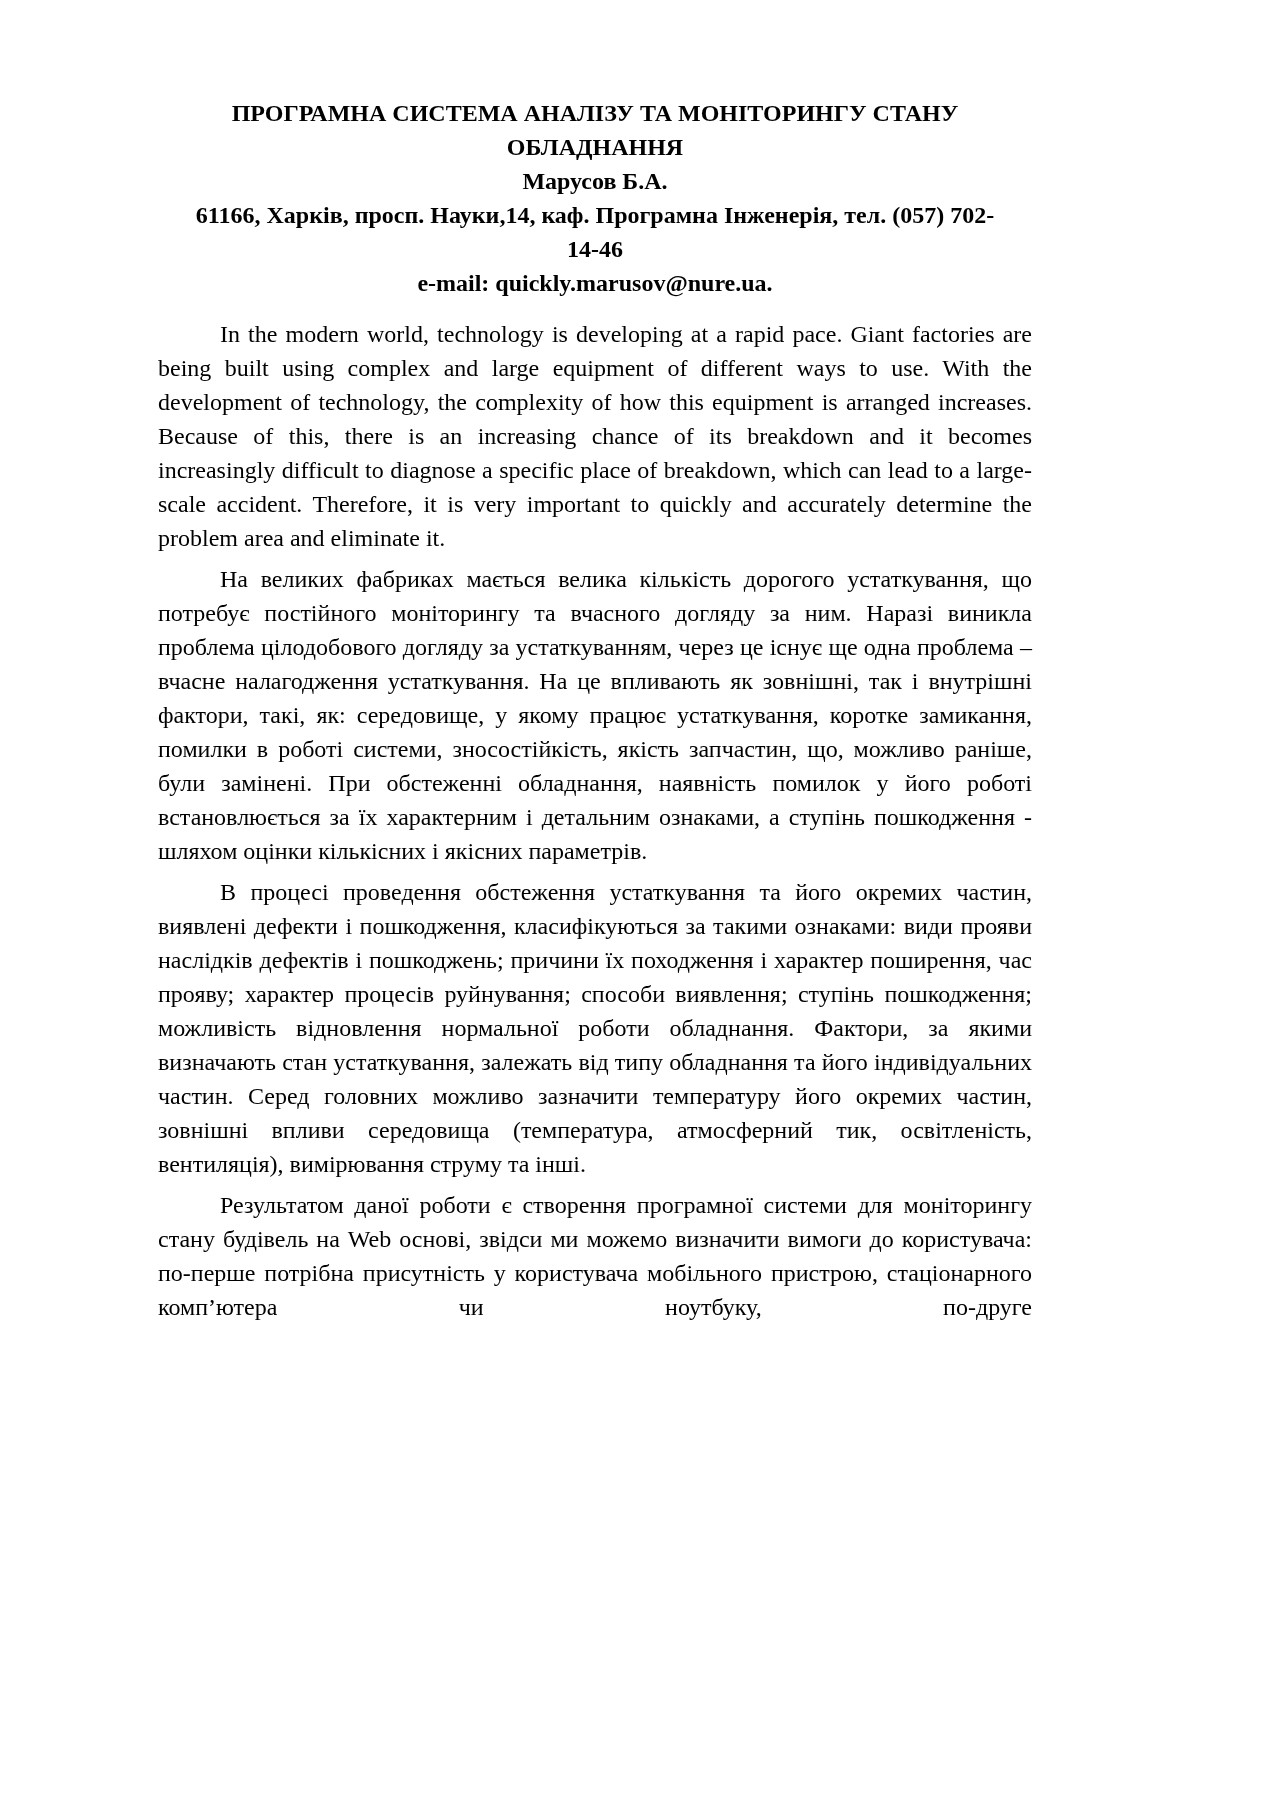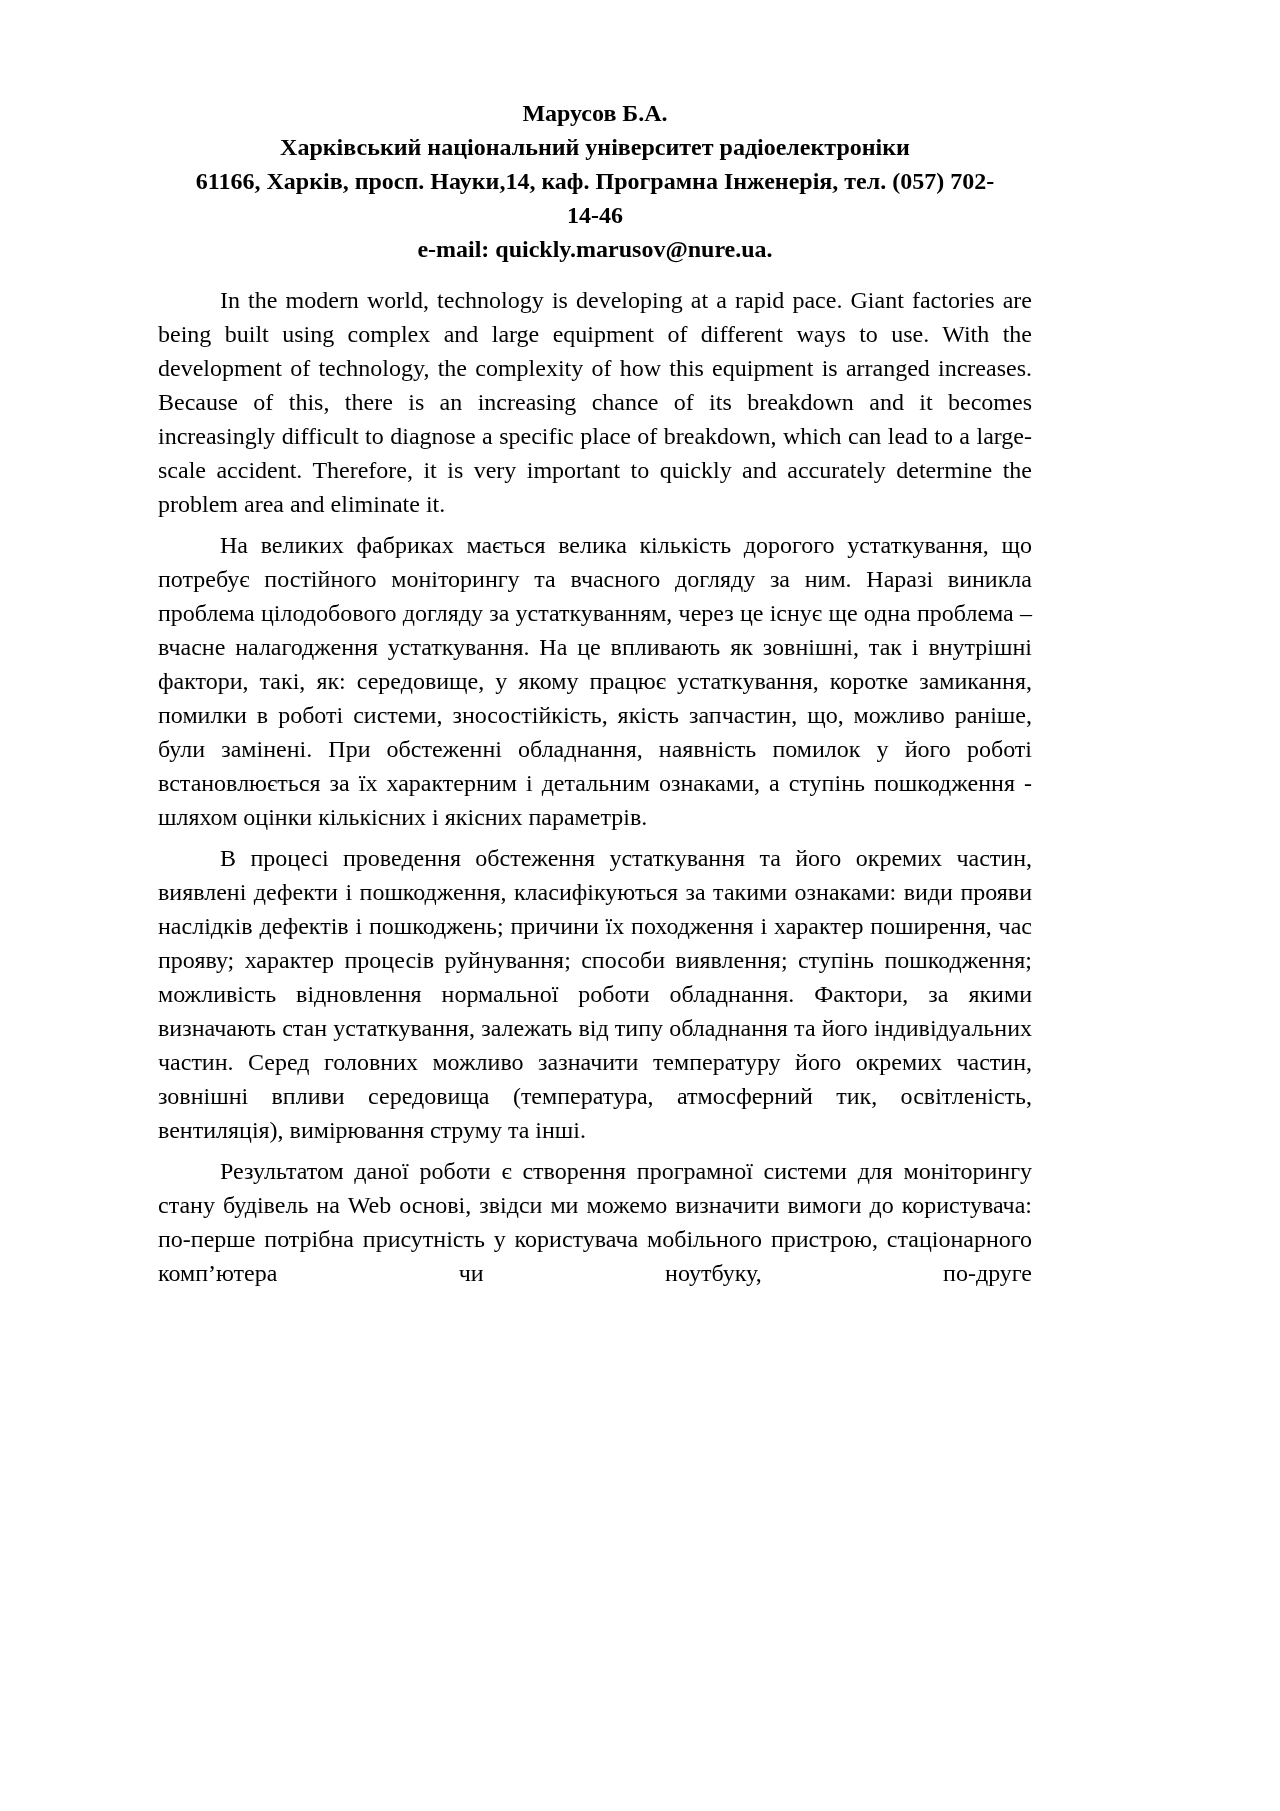--- a/index.html
+++ b/index.html
@@ -36,22 +36,22 @@
   .para-cut {
     text-align-last: justify;
   }
 </style>
 </head>
 <body>
 
 <div class="page">
 
   <div class="header-block">
+    <h1 class="paper-title">ПРОГРАМНА СИСТЕМА АНАЛІЗУ ТА МОНІТОРИНГУ СТАНУ ОБЛАДНАННЯ</h1>
     <p class="hline">Марусов Б.А.</p>
-    <p class="hline">Харківський національний університет радіоелектроніки</p>
     <p class="hline">61166,  Харків, просп. Науки,14, каф. Програмна Інженерія,  тел. (057) 702-</p>
     <p class="hline">14-46</p>
     <p class="hline">e-mail: quickly.marusov@nure.ua.</p>
   </div>
 
   <div class="content">
     <p class="para">In the modern world, technology is developing at a rapid pace. Giant factories are being built using complex and large equipment of different ways to use. With the development of technology, the complexity of how this equipment is arranged increases. Because of this, there is an increasing chance of its breakdown and it becomes increasingly difficult to diagnose a specific place of breakdown, which can lead to a large-scale accident. Therefore, it is very important to quickly and accurately determine the problem area and eliminate it.</p>
     <p class="para">На великих фабриках мається велика кількість дорогого устаткування, що потребує постійного моніторингу та вчасного догляду за ним. Наразі виникла проблема цілодобового догляду за устаткуванням, через це існує ще одна проблема – вчасне налагодження устаткування. На це впливають як зовнішні, так і внутрішні фактори, такі, як: середовище, у якому працює устаткування, коротке замикання, помилки в роботі системи, зносостійкість, якість запчастин, що, можливо раніше, були замінені. При обстеженні обладнання, наявність помилок у його роботі встановлюється за їх характерним і детальним ознаками, а ступінь пошкодження - шляхом оцінки кількісних і якісних параметрів.</p>
     <p class="para">В процесі проведення обстеження устаткування та його окремих частин, виявлені дефекти і пошкодження, класифікуються за такими ознаками: види прояви наслідків дефектів і пошкоджень; причини їх походження і характер поширення, час прояву; характер процесів руйнування; способи виявлення; ступінь пошкодження; можливість відновлення нормальної роботи обладнання. Фактори, за якими визначають стан устаткування, залежать від типу обладнання та його індивідуальних частин. Серед головних можливо зазначити температуру його окремих частин, зовнішні впливи середовища (температура, атмосферний тик, освітленість, вентиляція), вимірювання струму та інші.</p>
     <p class="para para-cut">Результатом даної роботи є створення програмної системи для моніторингу стану будівель на Web основі, звідси ми можемо визначити вимоги до користувача: по-перше потрібна присутність у користувача мобільного пристрою, стаціонарного комп’ютера чи ноутбуку, по-друге</p>

